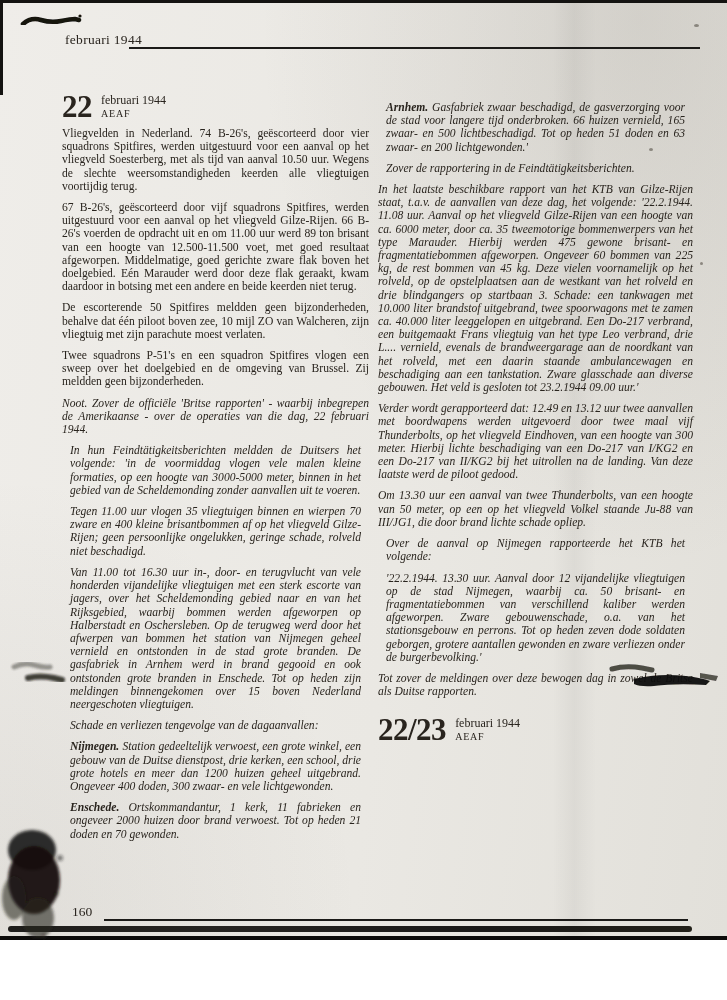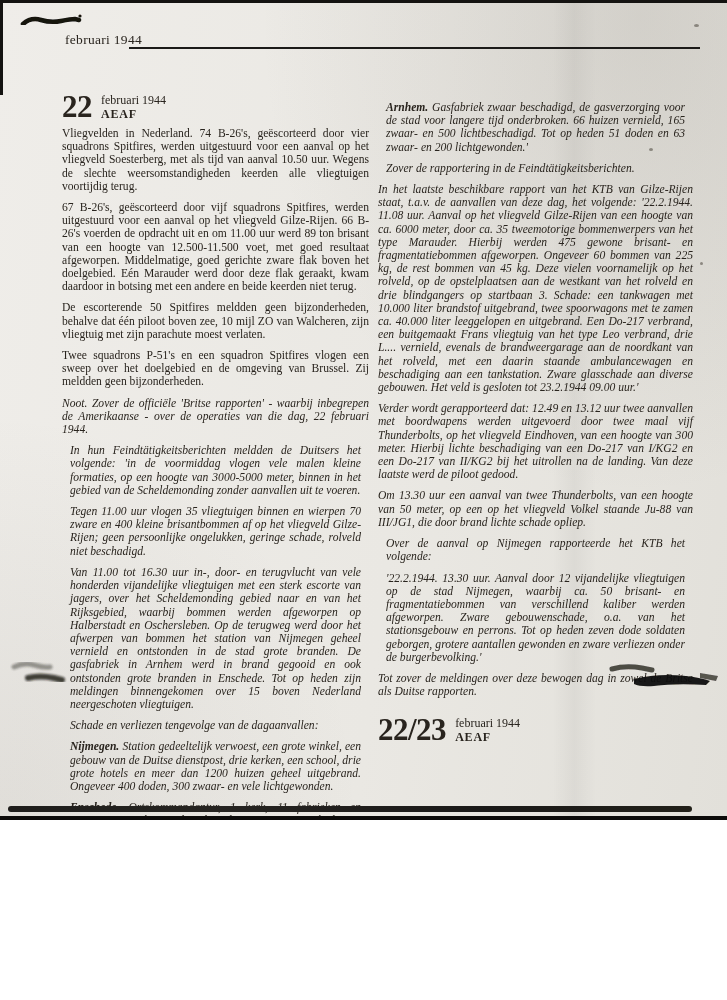--- a/index.html
+++ b/index.html
@@ -1,19 +1,19 @@
 <!DOCTYPE html>
 <html><head>
 <meta charset="utf-8">
 <style>
   html,body { margin:0; padding:0; }
   body { font-family:"Liberation Serif","DejaVu Serif",serif; }
 
   .page {
-    position:relative; width:727px; height:820px; overflow:hidden;
+    position:relative; width:727px; height:940px; overflow:hidden;
     background:
       radial-gradient(ellipse at 88% 2%, rgba(110,104,94,0.16), transparent 42%),
       radial-gradient(ellipse at 0% 100%, rgba(100,95,86,0.10), transparent 35%),
       linear-gradient(90deg, rgba(0,0,0,0) 76%, rgba(0,0,0,0.045) 79%, rgba(0,0,0,0) 82%),
       linear-gradient(97deg, #efede9 0%, #eae8e3 55%, #e2e0da 100%);
     color:#29241e;
   }
 
   
   .page-header { position:absolute; left:65px; top:32px; font-size:13.5px; letter-spacing:0.3px; }
@@ -29,21 +29,21 @@
   .col p, .col .line-block { font-size:11.6px; line-height:13.2px; text-align:justify; margin:0 0 8px 0; }
   .line-block p { margin:8px; }
   .it { font-style:italic; }
   .lead { font-weight:bold; }
 
   
   .entry-head { display:flex; align-items:center; margin:0 0 6px 0; }
   .entry-day { font-size:31px; font-weight:bold; line-height:28px; letter-spacing:-0.5px; }
   .entry-sub { margin-left:9px; padding-top:1px; }
   .entry-date { font-size:12px; line-height:13px; }
-  .entry-unit { font-size:12px; line-height:14px; font-weight:bold; letter-spacing:0.8px; }
+  .entry-unit { font-size:10px; line-height:14px; font-weight:normal; letter-spacing:0.8px; }
   .entry-head-2 { margin-top:18px; }
 
   
   .edge-top { position:absolute; top:0; left:0; width:727px; height:3px; background:#141311; }
   .edge-left { position:absolute; top:0; left:0; width:3px; height:95px; background:#141311; }
   .edge-bottom-line { position:absolute; bottom:0; left:0; width:727px; height:4px; background:#0c0b0a; }
   .edge-bottom-band { position:absolute; left:8px; bottom:8px; width:684px; height:6px;
     background:linear-gradient(90deg,#1e1d1b 0%,#262421 30%,#1a1918 70%,#222019 100%);
     border-radius:3px; filter:blur(0.5px); }
 

